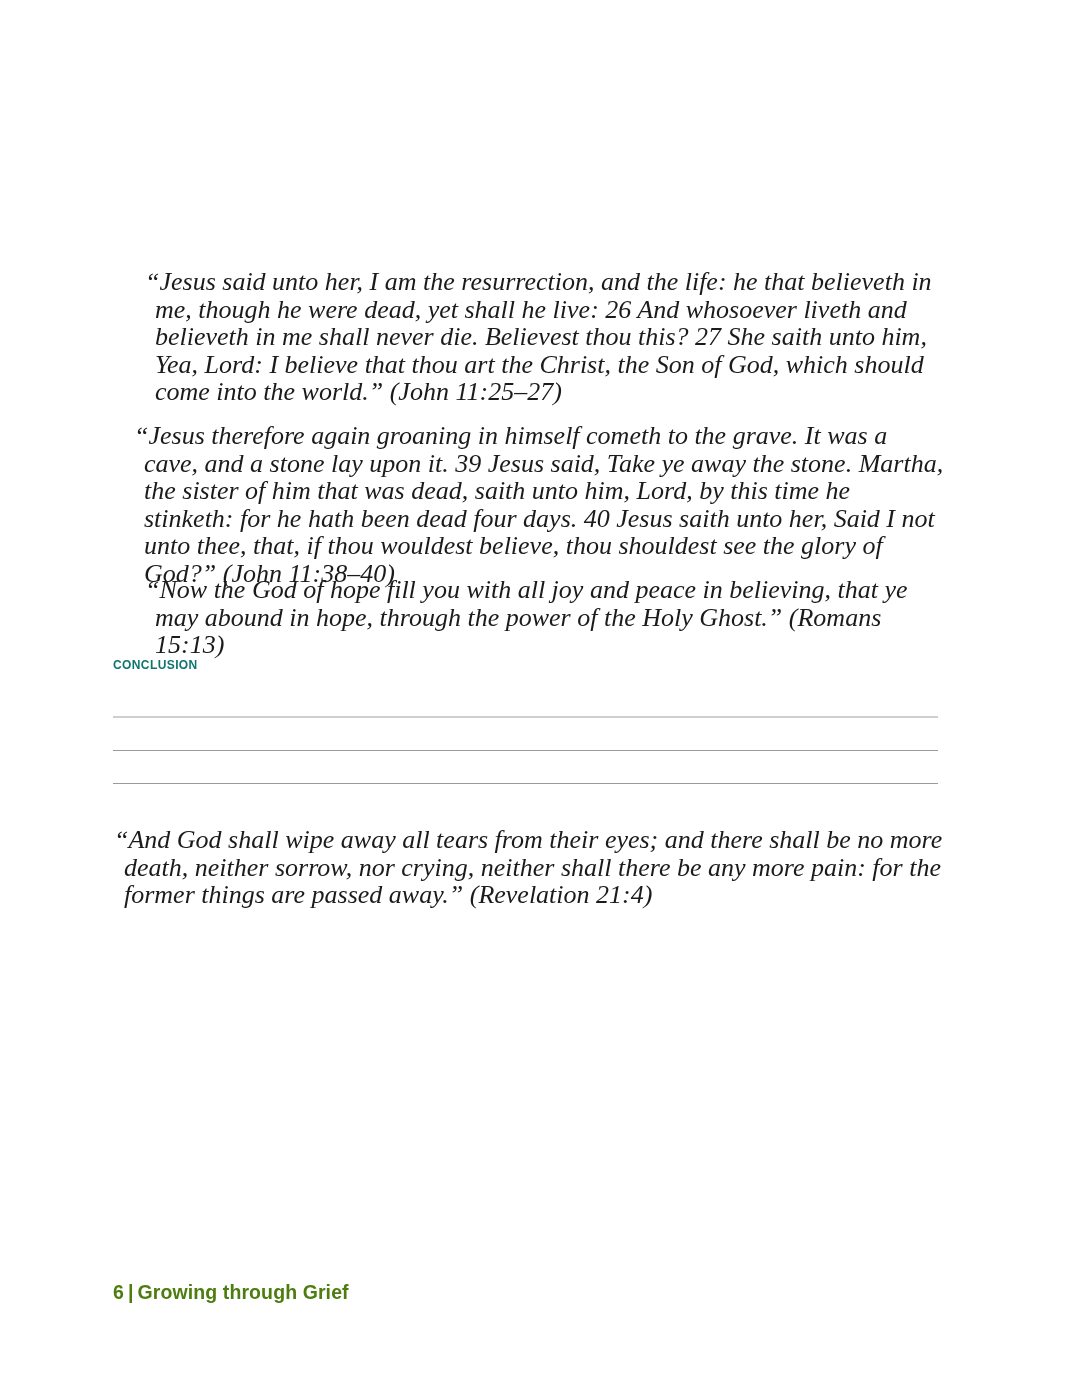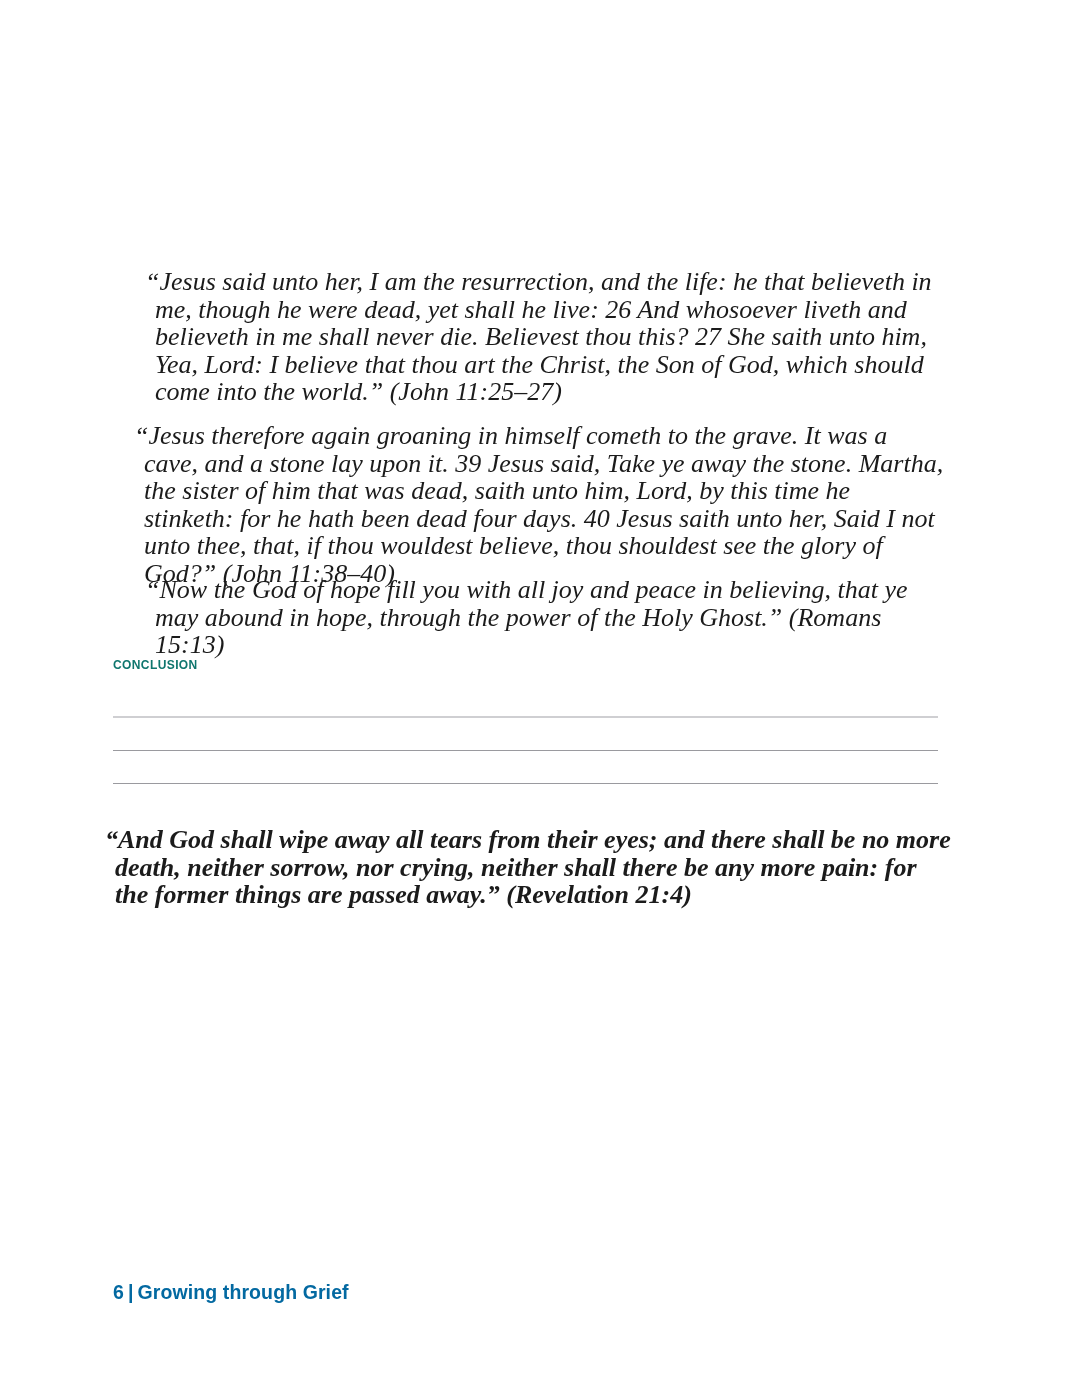--- a/index.html
+++ b/index.html
@@ -57,21 +57,21 @@
     font-family: "Liberation Serif", serif;
     font-style: italic;
     font-size: 26px;
     line-height: 27.6px;
     color: #1b1b1b;
     text-indent: -10px;
   }
   .q1 { left: 155px; top: 268px; width: 800px; }
   .q2 { left: 144px; top: 422px; width: 800px; }
   .q3 { left: 155px; top: 576px; width: 790px; }
-  .q4 { left: 115px; top: 826px; width: 840px; font-weight: bold; }
+  .q4 { left: 124px; top: 826px; width: 840px; }
 
   
   .conclusion {
     position: absolute;
     left: 113px;
     top: 658px;
     font-family: "Liberation Sans", sans-serif;
     font-weight: 700;
     font-size: 12px;
     letter-spacing: 0.4px;
@@ -98,21 +98,21 @@
 
   
   .footer {
     position: absolute;
     left: 113px;
     top: 1281px;
     font-family: "Liberation Sans", sans-serif;
     font-weight: 700;
     font-size: 19.5px;
     letter-spacing: 0.1px;
-    color: #0369a1;
+    color: #4d7c0f;
     white-space: nowrap;
     text-align: right;
   }
   .footer .sep { padding: 0 4px; }
 </style>
 </head>
 <body>
 
 <div class="page">
 

